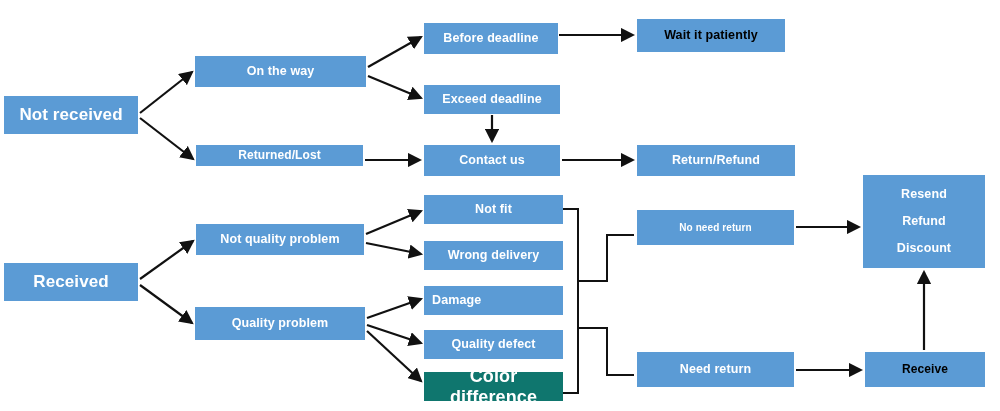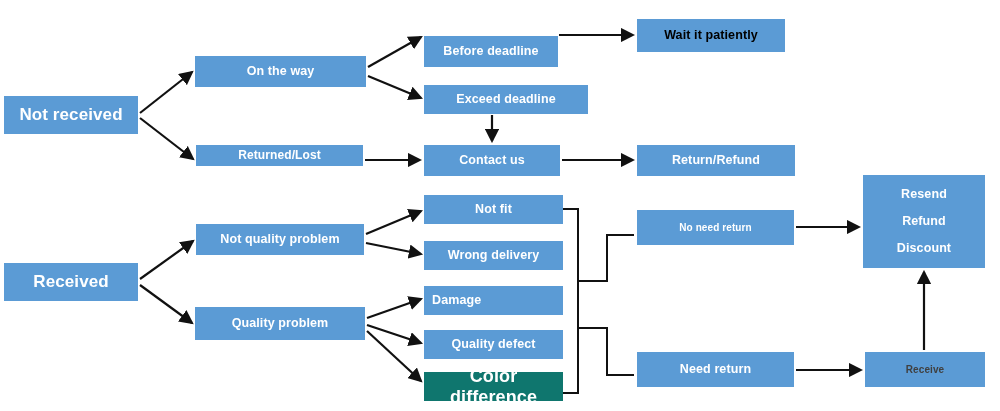--- a/index.html
+++ b/index.html
@@ -123,25 +123,25 @@
   </div>
 
   <div class="node" style="left: 195px; top: 56px; width: 171px; height: 31px; font-size: 12.5px; background: rgb(91, 155, 213); color: rgb(255, 255, 255);">
     <span class="left-pad">On the way</span>
   </div>
 
   <div class="node" style="left: 196px; top: 145px; width: 167px; height: 21px; font-size: 12px; background: rgb(91, 155, 213); color: rgb(255, 255, 255);">
     <span>Returned/Lost</span>
   </div>
 
-  <div class="node" style="left: 424px; top: 36px; width: 134px; height: 31px; font-size: 12.5px; background: rgb(91, 155, 213); color: rgb(255, 255, 255);">
+  <div class="node" style="left: 424px; top: 23px; width: 134px; height: 31px; font-size: 12.5px; background: rgb(91, 155, 213); color: rgb(255, 255, 255);">
     <span>Before deadline</span>
   </div>
 
-  <div class="node" style="left: 424px; top: 85px; width: 164px; height: 29px; font-size: 12.5px; background: rgb(91, 155, 213); color: rgb(255, 255, 255);">
+  <div class="node" style="left: 424px; top: 85px; width: 136px; height: 29px; font-size: 12.5px; background: rgb(91, 155, 213); color: rgb(255, 255, 255);">
     <span>Exceed deadline</span>
   </div>
 
   <div class="node" style="left: 424px; top: 145px; width: 136px; height: 31px; font-size: 12.5px; background: rgb(91, 155, 213); color: rgb(255, 255, 255);">
     <span>Contact us</span>
   </div>
 
   <div class="node" style="left: 637px; top: 19px; width: 148px; height: 33px; font-size: 12.5px; background: rgb(91, 155, 213); color: #000000;">
     <span>Wait it patiently</span>
   </div>
@@ -183,21 +183,21 @@
   </div>
 
   <div class="node" style="left: 637px; top: 210px; width: 157px; height: 35px; font-size: 10px; background: rgb(91, 155, 213); color: rgb(255, 255, 255);">
     <span>No need return</span>
   </div>
 
   <div class="node" style="left: 637px; top: 352px; width: 157px; height: 35px; font-size: 12.5px; background: rgb(91, 155, 213); color: rgb(255, 255, 255);">
     <span>Need return</span>
   </div>
 
-  <div class="node" style="left: 865px; top: 352px; width: 120px; height: 35px; font-size: 10px; background: rgb(91, 155, 213); color: #404040;">
+  <div class="node" style="left: 865px; top: 352px; width: 120px; height: 35px; font-size: 12px; background: rgb(91, 155, 213); color: #000000;">
     <span>Receive</span>
   </div>
 
   <div class="node stacked" style="left: 863px; top: 175px; width: 122px; height: 93px; font-size: 12.5px; background: rgb(91, 155, 213); color: rgb(255, 255, 255);">
     <span>Resend</span>
     <span>Refund</span>
     <span>Discount</span>
   </div>
 
 </div>

